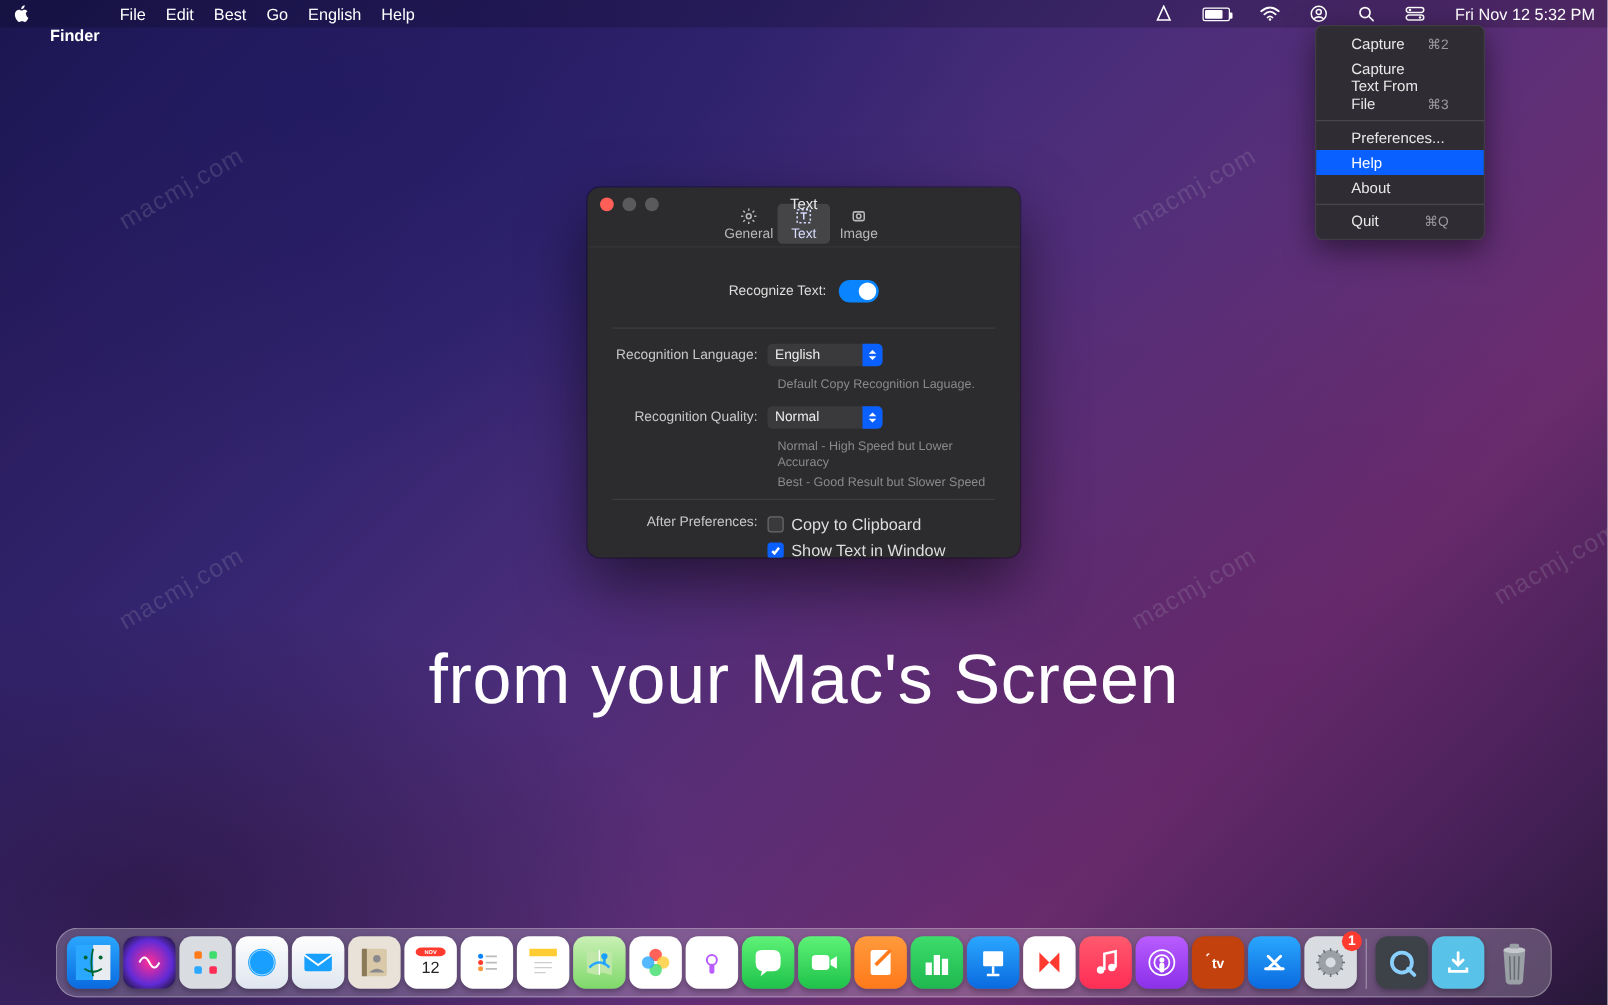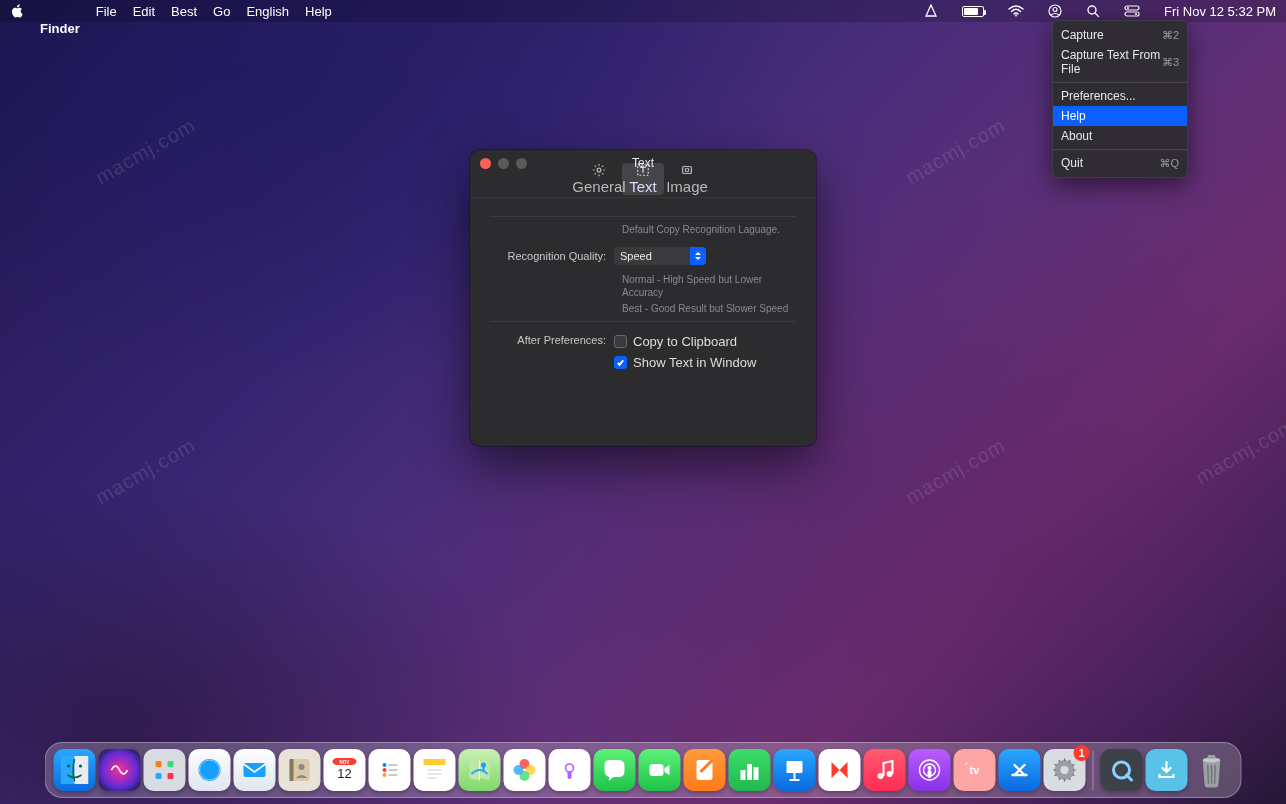--- a/index.html
+++ b/index.html
@@ -51,21 +51,21 @@
   border: 1px solid rgba(255,255,255,0.08);
   border-radius: 6px;
   box-shadow: 0 8px 24px rgba(0,0,0,0.5);
   color: #e8e8e8;
   font-size: 12px;
   padding: 4px 0;
   z-index: 60;
   backdrop-filter: blur(20px);
 }
 .dropdown .sep { height:1px; background: rgba(255,255,255,0.12); margin: 3px 0; }
-.dropdown .row { display:flex; align-items:center; padding: 3px 8px; cursor: default; }
+.dropdown .row { display:flex; align-items:flex-end; padding: 3px 28px; cursor: default; }
 .dropdown .row .sc { margin-left:auto; color: #9a9a9e; font-size: 11px; }
 .dropdown .row.hl { background: #0a60ff; color:#fff; }
 
 
 .prefs {
   position: absolute;
   top: 150px; left: 470px;
   width: 346px; height: 296px;
   background: #2c2c2e;
   border-radius: 10px;
@@ -94,21 +94,21 @@
   position: absolute; bottom: 0; left: 0; right: 0;
   display: flex; justify-content: center; gap: 2px;
   height: 34px;
   align-items: flex-end;
   padding-bottom: 2px;
 }
 .toolbar .tab {
   display:flex; flex-direction: column; align-items: center; justify-content: center;
   width: 42px; height: 32px;
   border-radius: 4px;
-  font-size: 15px; color: #b8b8bb;
+  font-size: 11px; color: #b8b8bb;
   cursor: default;
 }
 .toolbar .tab.active { background: rgba(255,255,255,0.12); color: #d8dcff; }
 .toolbar .tab svg { width: 16px; height: 14px; stroke: currentColor; fill: none; stroke-width:1.4; }
 .toolbar .tab span { margin-top: 1px; }
 
 .prefs .body { padding: 12px 20px 14px 20px; font-size: 11px; }
 .form-row { display:flex; align-items: center; padding: 6px 0; }
 .form-row.center { justify-content: center; gap: 10px; padding: 14px 0; }
 .form-row .label { flex: 0 0 124px; text-align: right; color: #c8c8ca; padding-right: 8px; }
@@ -317,29 +317,44 @@
         <svg viewBox="0 0 16 16">
             <rect x="3" y="4" width="10" height="8" rx="1.5"></rect>
             <circle cx="8" cy="8" r="2"></circle>
           </svg>
         <span>Image</span>
       </div>
     </div>
   </div>
 
   <div class="body">
+    <div class="form-row center">
+      <span>Recognize Text:</span>
+      <div class="toggle">
+          <div class="knob"></div>
+        </div>
+    </div>
     <div class="hr"></div>
 
+    <div class="form-row">
+      <div class="label">Recognition Language:</div>
+      <div class="ctrl">
+        <div class="select">
+          <span>English</span>
+          <span class="arrows"></span>
+        </div>
+      </div>
+    </div>
     <div class="hint">Default Copy Recognition Laguage.</div>
 
     <div class="form-row">
       <div class="label">Recognition Quality:</div>
       <div class="ctrl">
         <div class="select">
-          <span>Speed</span>
+          <span>Normal</span>
           <span class="arrows"></span>
         </div>
       </div>
     </div>
     <div class="hint">Normal - High Speed but Lower Accuracy</div>
     <div class="hint" style="margin-top:-2px;">Best - Good Result but Slower Speed</div>
 
     <div class="hr"></div>
 
     <div class="form-row" style="align-items:flex-start;">
@@ -356,20 +371,21 @@
               </svg>
             </span>
           <span>Show Text in Window</span>
         </label>
       </div>
     </div>
   </div>
 </div>
 
 <div class="headline">
+  <div>from your Mac's Screen</div>
 </div>
 
 <div class="dock-wrap">
   <div class="dock" id="dock">
       <div class="app-icon" style="background: linear-gradient(rgb(42, 167, 255), rgb(10, 106, 223));">
         <svg viewBox="0 0 28 28">
           <rect x="0" y="0" width="14" height="28" fill="#2aa7ff"></rect>
           <rect x="14" y="0" width="14" height="28" fill="#e8ecf0"></rect>
           <circle cx="8" cy="10" r="1.6" fill="#063"></circle>
           <circle cx="20" cy="10" r="1.6" fill="#063"></circle>
@@ -510,21 +526,21 @@
         </svg>
       </div>
       <div class="app-icon" style="background: linear-gradient(rgb(185, 92, 255), rgb(138, 48, 232));">
         <svg viewBox="0 0 28 28">
           <circle cx="14" cy="14" r="10" fill="none" stroke="#fff" stroke-width="1.4"></circle>
           <circle cx="14" cy="14" r="6" fill="none" stroke="#fff" stroke-width="1.4"></circle>
           <circle cx="14" cy="12" r="2" fill="#fff"></circle>
           <rect x="12" y="14" width="4" height="8" rx="2" fill="#fff"></rect>
         </svg>
       </div>
-      <div class="app-icon" style="background: #fca5a5;">
+      <div class="app-icon" style="background: #c2410c;">
         <svg viewBox="0 0 28 28">
           <text x="14" y="18" text-anchor="middle" font-size="11" fill="#fff" font-weight="600">tv</text>
           <path d="M5 9 Q5 7 7 7" stroke="#fff" fill="none"></path>
         </svg>
       </div>
       <div class="app-icon" style="background: linear-gradient(rgb(42, 167, 255), rgb(10, 106, 223));">
         <svg viewBox="0 0 28 28">
           <circle cx="14" cy="14" r="12" fill="none"></circle>
           <path d="M9 19 L19 9 M9 9 L19 19" stroke="#fff" stroke-width="2.4" stroke-linecap="round"></path>
           <line x1="7" y1="19" x2="21" y2="19" stroke="#fff" stroke-width="2.4" stroke-linecap="round"></line>

